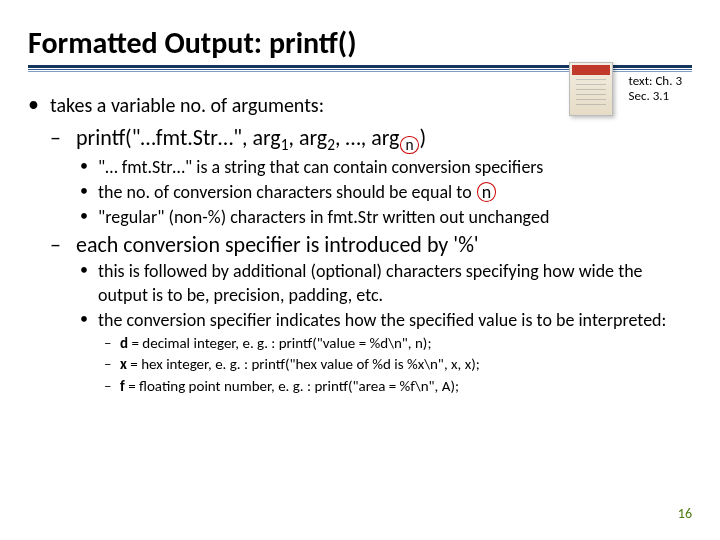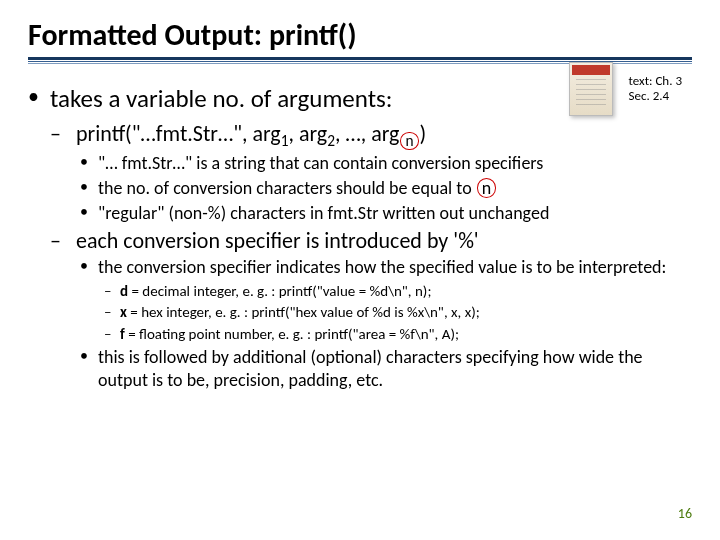--- a/index.html
+++ b/index.html
@@ -9,21 +9,21 @@
     height: 540px;
     background: #fff;
     font-family: Calibri, "Segoe UI", Arial, sans-serif;
     color: #000;
     overflow: hidden;
   }
   .slide {
     position: relative;
     width: 720px;
     height: 540px;
-    padding: 16px 28px 0 28px;
+    padding: 24px 28px 0 28px;
     box-sizing: border-box;
   }
   .title-wrap { margin-bottom: 4px; }
   .title {
     font-size: 30px;
     font-weight: 700;
     display: inline-block;
     padding-bottom: 2px;
   }
   .title-rule {
@@ -68,21 +68,21 @@
     line-height: 1.15;
   }
   .body {
     margin-top: 20px;
     font-size: 22px;
   }
   ul { margin: 0; padding: 0; list-style: none; }
   li { position: relative; }
   .lvl1 > li { padding-left: 22px; margin-top: 4px; }
   .lvl1 > li::before { content:"•"; position:absolute; left:0; top:0; font-size:22px; }
-  .lvl1 > li > .txt { font-size: 25px; }
+  .lvl1 > li > .txt { font-size: 20px; }
   .lvl2 { margin-top: 6px; }
   .lvl2 > li { padding-left: 26px; font-size: 22px; margin-top: 2px; }
   .lvl2 > li::before { content:"–"; position:absolute; left:0; top:0; }
   .lvl3 { margin-top: 2px; }
   .lvl3 > li { padding-left: 22px; font-size: 18px; margin-top: 2px; line-height:1.28; }
   .lvl3 > li::before { content:"•"; position:absolute; left:4px; top:0; font-size:16px; }
   .lvl4 { margin-top: 2px; }
   .lvl4 > li { padding-left: 22px; font-size: 15px; margin-top: 2px; line-height:1.3; }
   .lvl4 > li::before { content:"–"; position:absolute; left:6px; top:0; }
   sub { font-size: 0.7em; vertical-align: sub; }
@@ -116,21 +116,21 @@
       <div class="bar1"></div>
         <div class="bar2"></div>
         <div class="bar3"></div>
     </div>
   </div>
 
   <div class="corner">
     <div class="thumb"></div>
     <div class="textref">
       <div>text: Ch. 3</div>
-      <div>Sec. 2.4</div>
+      <div>Sec. 3.1</div>
     </div>
   </div>
 
   <div class="body">
     <ul class="lvl1">
       <li>
         <span class="txt">takes a variable no. of arguments:</span>
         <ul class="lvl2">
           <li>
             <span>
@@ -144,29 +144,29 @@
                 <span>the no. of conversion characters should be equal to </span><span class="circ i">n</span>
               </li>
               <li>
                 <span>"regular" (non-%) characters in </span><span class="i">fmt.Str</span><span> written out unchanged</span>
               </li>
             </ul>
           </li>
           <li>
             <span>each conversion specifier is introduced by '%'</span>
             <ul class="lvl3">
+              <li><span>this is followed by additional (optional) characters specifying how wide the output is to be, precision, padding, etc.</span></li>
               <li>
                 <span>the conversion specifier indicates how the specified value is to be interpreted:</span>
                 <ul class="lvl4">
                   <li><span class="b">d</span><span> = decimal integer, e. g. : printf("value = %d\n", n);</span></li>
                   <li><span class="b">x</span><span> = hex integer, e. g. : printf("hex value of %d is %x\n", x, x);</span></li>
                   <li><span class="b">f</span><span> = floating point number, e. g. : printf("area = %f\n", A);</span></li>
                 </ul>
               </li>
-              <li><span>this is followed by additional (optional) characters specifying how wide the output is to be, precision, padding, etc.</span></li>
             </ul>
           </li>
         </ul>
       </li>
     </ul>
   </div>
 
   <div class="pagenum">16</div>
 </div>
 

